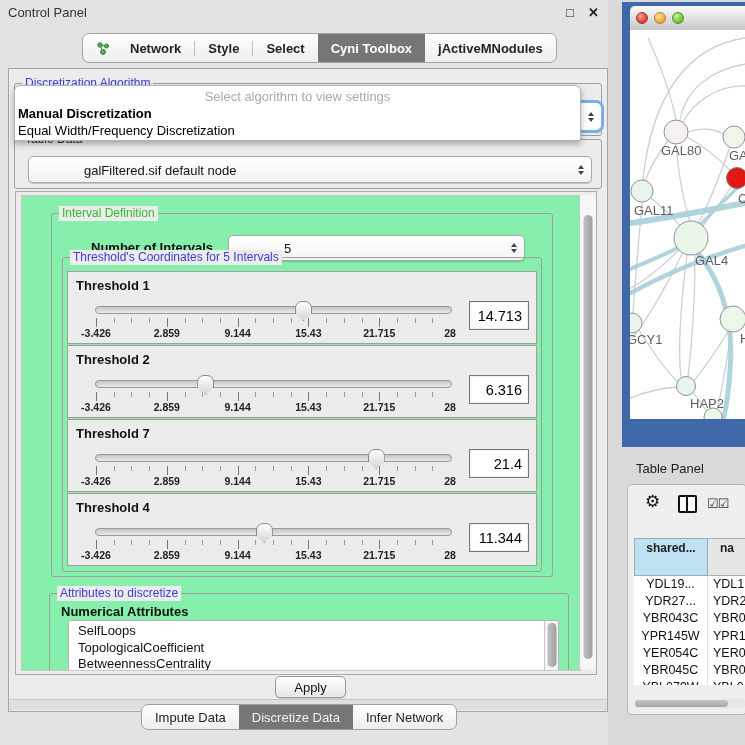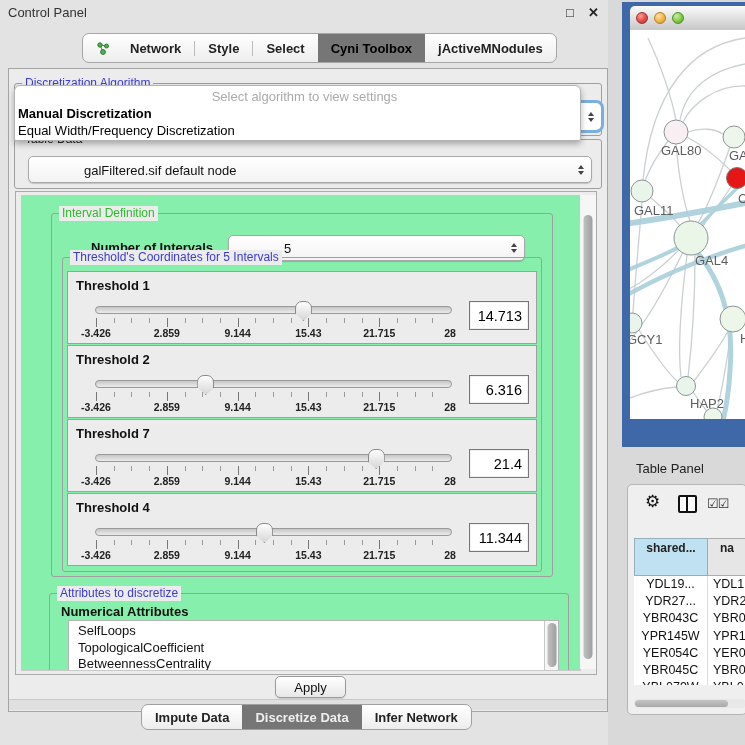--- a/index.html
+++ b/index.html
@@ -4,36 +4,36 @@
 <style>
   html,body{margin:0;padding:0;background:#e3e3e3;font-family:"Liberation Sans",sans-serif;}
   #stage{position:relative;width:745px;height:745px;overflow:hidden;background:#e3e3e3;}
   .abs{position:absolute;}
   
   #cp-titlebar{left:0;top:0;width:610px;height:26px;background:#e3e3e3;}
   #cp-title{left:8px;top:5px;font-size:13px;color:#333;}
   .win-ic{top:5px;font-size:13px;color:#222;cursor:default;}
   #top-tabs{left:82px;top:33px;height:28px;display:inline-flex;align-items:stretch;background:linear-gradient(#ffffff,#ededed);border:1px solid #a6a6a6;border-radius:7px;overflow:hidden;}
   .tab{display:flex;align-items:center;padding:0 13px;font-size:13px;font-weight:bold;color:#222;white-space:nowrap;gap:15px;}
-  .tab.sel{background:#767676;color:#000000;}
+  .tab.sel{background:#767676;color:#ffffff;}
   .tabsep{width:1px;height:15px;background:#bdbdbd;align-self:center;}
   #main-panel{left:8px;top:68px;width:598px;height:642px;background:#ececec;border:1px solid #a5a5a5;}
   .grp{position:absolute;border:1px solid #9f9f9f;border-radius:3px;}
   .gt{position:absolute;top:-8px;left:7px;background:#ececec;padding:0 3px;font-size:12px;line-height:15px;white-space:nowrap;text-align:right;}
   .c-blue{color:#3b3bd1;} .c-green{color:#2fba2f;} .c-dark{color:#222;}
   .combo{position:absolute;background:linear-gradient(#ffffff,#f3f3f3);border:1px solid #a9a9a9;border-radius:5px;box-shadow:0 1px 1px rgba(0,0,0,.18);font-size:13px;color:#111;}
   .combo .val{position:absolute;left:10px;top:50%;transform:translateY(-50%);white-space:nowrap;margin-left:45px;}
   .arrows{position:absolute;right:7px;top:50%;transform:translateY(-50%);display:flex;flex-direction:column;gap:2px;}
   .arrows i{display:block;width:0;height:0;border-left:3.5px solid transparent;border-right:3.5px solid transparent;}
   .arrows .up{border-bottom:4px solid #444;}
   .arrows .dn{border-top:4px solid #444;}
   
   #algo-ring{left:552px;top:31px;width:37px;height:27px;background:#fff;border:3px solid #7aaede;border-radius:8px;z-index:1;}
   #algo-popup{left:5px;top:16px;width:565px;height:54px;background:#fff;border:1px solid #b3b3b3;border-radius:6px 6px 2px 2px;box-shadow:0 3px 6px rgba(0,0,0,.3);z-index:5;}
-  .pop-row{position:absolute;left:0;width:100%;font-size:13px;white-space:nowrap;padding-left:7px;}
+  .pop-row{position:absolute;left:0;width:100%;font-size:13px;white-space:nowrap;}
   #pop-ph{top:3px;text-align:center;color:#aaa;}
   #pop-i1{top:20px;padding-left:3px;font-weight:bold;color:#000;}
   #pop-i2{top:37px;padding-left:3px;color:#000;}
   
   #scrollpanel{left:6px;top:122px;width:580px;height:482px;border:1px solid #ababab;background:#ececec;}
   #innerpanel{position:absolute;left:5px;top:3px;width:558px;height:474px;border:1px solid #c9c9c9;background:#86efac;overflow:hidden;}
   .vsb{position:absolute;background:#f6f6f6;border-left:1px solid #c8c8c8;}
   .vsb .vth{position:absolute;left:50%;transform:translateX(-50%);width:9px;border-radius:5px;background:linear-gradient(90deg,#c2c2c2,#9e9e9e);}
   
   .thr{position:relative;width:468px;height:71px;border:1px solid #9f9f9f;background:#ececec;margin-bottom:1px;}
@@ -44,21 +44,21 @@
   .tlabels{position:absolute;left:28px;top:55px;width:354px;height:12px;}
   .tl{position:absolute;transform:translateX(-50%);font-size:10.5px;font-weight:bold;color:#222;white-space:nowrap;}
   .vbox{position:absolute;right:7px;top:29px;width:60px;height:29px;background:#fff;border:1px solid #777;box-shadow:inset 0 0 0 1px #f0f0f0;font-size:14.5px;color:#000;text-align:right;line-height:29px;padding-right:6px;box-sizing:border-box;}
   
   #attr-list{position:absolute;background:#fff;border:1px solid #b5b5b5;overflow:hidden;}
   .li{font-size:13px;color:#111;line-height:16.5px;padding-left:9px;white-space:nowrap;}
   
   .macbtn{position:absolute;background:linear-gradient(#ffffff,#e7e7e7);border:1px solid #9a9a9a;border-radius:5px;font-size:13px;color:#111;text-align:center;box-shadow:0 1px 1px rgba(0,0,0,.15);}
   #bottom-strip{left:0px;top:630px;width:598px;height:10px;background:#e0e0e0;border-top:1px solid #c9c9c9;}
   #bottom-tabs{left:141px;top:704px;height:24px;display:inline-flex;background:linear-gradient(#ffffff,#ededed);border:1px solid #a0a0a0;border-radius:7px;overflow:hidden;}
-  .btab{display:flex;align-items:center;padding:0 13px;font-size:13px;font-weight:bold;color:#222;white-space:nowrap;}
+  .btab{display:flex;align-items:center;padding:0 13px;font-size:13px;font-weight:normal;color:#222;white-space:nowrap;}
   .btab.sel{background:#767676;color:#efefef;}
   
   #right-bg{left:608px;top:0;width:137px;height:745px;background:#d9d9d9;}
   #net-frame{left:622px;top:2px;width:123px;height:445px;background:#3e68a8;}
   #net-titlebar{left:8px;top:4px;width:115px;height:24px;background:linear-gradient(#fbfbfb,#c7c7c7);border-bottom:1px solid #8e8e8e;border-radius:5px 0 0 0;}
   .light{position:absolute;top:6px;width:12px;height:12px;border-radius:50%;}
   #net-canvas{left:8px;top:28px;width:115px;height:389px;background:#fff;}
   
   #tp-title{left:636px;top:461px;font-size:13px;color:#222;}
   #tp-box{left:627px;top:484px;width:118px;height:229px;background:#efefef;border:1px solid #b5b5b5;border-radius:5px;}

